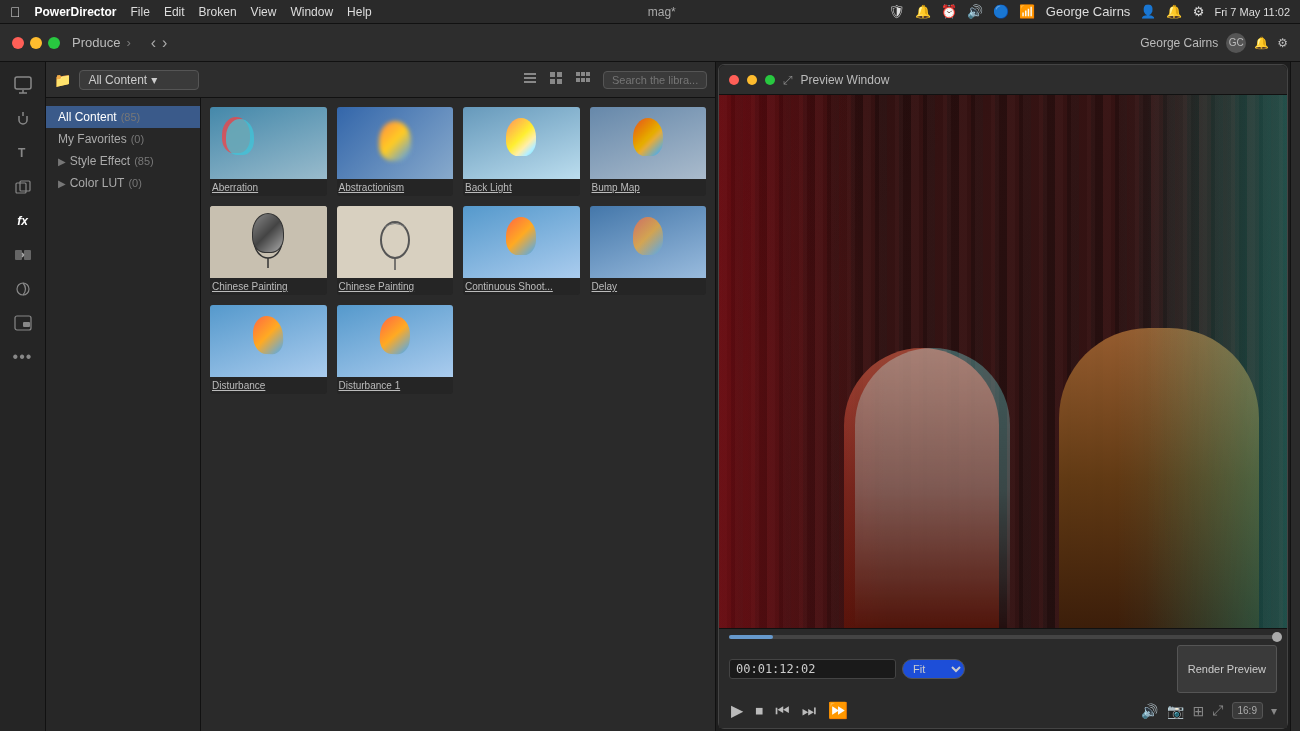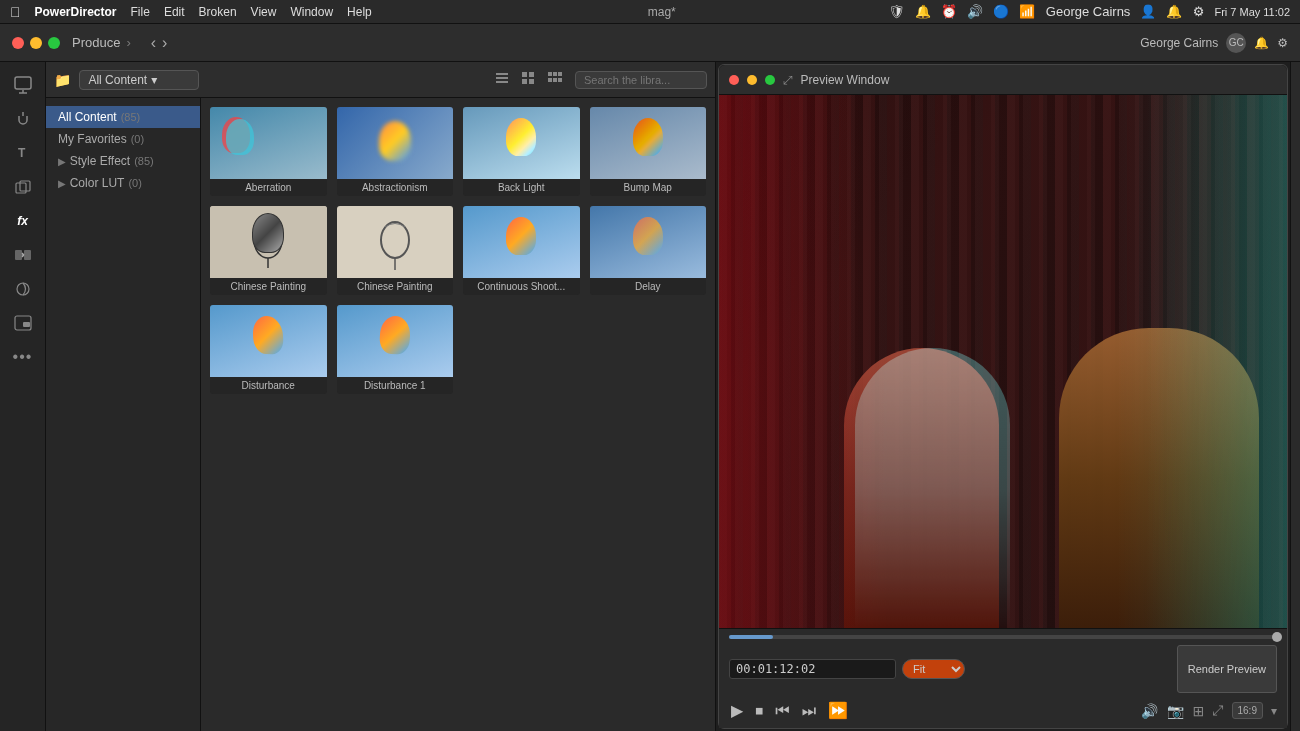--- a/index.html
+++ b/index.html
@@ -137,21 +137,21 @@
       padding: 2px 4px;
       border-radius: 3px;
     }
     .search-box {
       background: #3a3a3a;
       border: 1px solid #555;
       border-radius: 4px;
       padding: 2px 8px;
       color: #aaa;
       font-size: 11px;
-      width: 132px;
+      width: 104px;
     }
 
     
     .content-body {
       display: flex;
       flex: 1;
     }
 
     
     .category-sidebar {
@@ -200,26 +200,27 @@
       background: #3a3a3a;
       display: flex;
       align-items: center;
       justify-content: center;
       overflow: hidden;
       position: relative;
     }
     .effect-label {
       font-size: 10px;
       color: #bbb;
-      text-align: center;
+      text-align: left;
       padding: 3px 2px;
       background: #252525;
       white-space: nowrap;
       overflow: hidden;
       text-overflow: ellipsis;
+      text-decoration: underline;
     }
     
     .aberration-thumb {
       background: linear-gradient(160deg, #4488aa 0%, #99bbcc 100%);
       position: relative;
       overflow: hidden;
     }
     .aberration-thumb::before {
       content: '';
       position: absolute;
@@ -538,21 +539,21 @@
       background: #1a1a1a;
       border: 1px solid #444;
       color: #ccc;
       padding: 2px 6px;
       border-radius: 3px;
       font-size: 12px;
       font-family: monospace;
       min-width: 85px;
     }
     .fit-dropdown {
-      background: #c2410c;
+      background: #1d4ed8;
       border: 1px solid #555;
       color: #ccc;
       padding: 2px 6px;
       border-radius: 10px;
       font-size: 11px;
       cursor: pointer;
     }
     .render-preview-btn {
       margin-left: auto;
       background: #3a3a3a;

